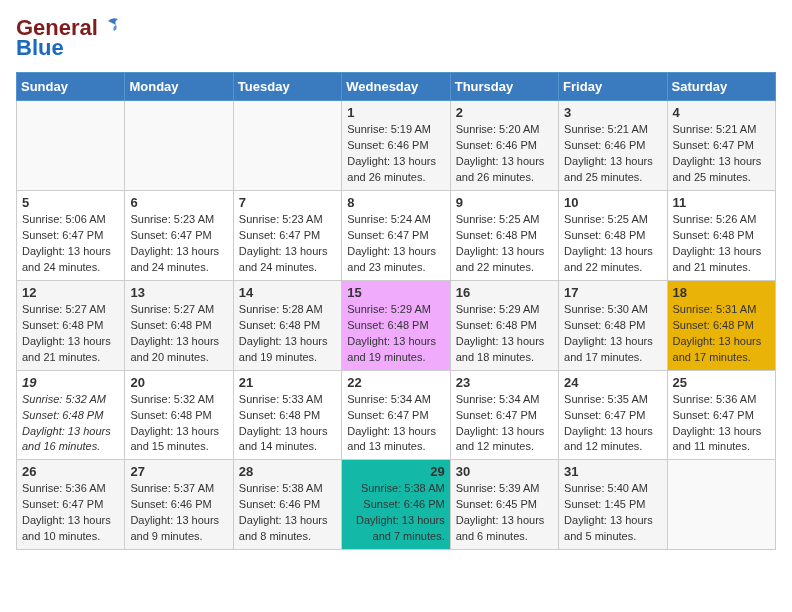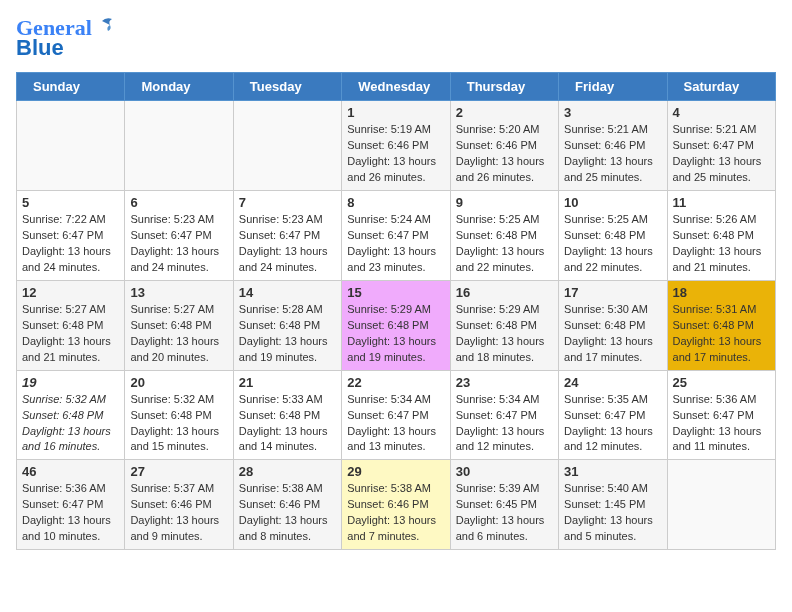--- a/index.html
+++ b/index.html
@@ -19,21 +19,21 @@
     .logo {
       display: flex;
       flex-direction: column;
       align-items: flex-start;
     }
     .logo-text {
       font-size: 22px;
       font-weight: bold;
       line-height: 1.1;
     }
-    .logo-general { color: #3b82f6; font-family: Liberation Serif, serif; }
+    .logo-general { color: #7f1d1d; }
     .logo-blue { color: #1a6bbf; }
     .title-block { text-align: right; }
     .title-block h1 {
       font-size: 36px;
       font-weight: bold;
       color: #222;
     }
     .title-block h2 {
       font-size: 16px;
       font-weight: normal;
@@ -42,21 +42,21 @@
     .calendar {
       width: 100%;
       border-collapse: collapse;
       border: 1px solid #ccc;
     }
     .calendar th {
       background-color: #3a7abf;
       color: #fff;
       font-size: 13px;
       font-weight: bold;
-      padding: 6px 16px;
+      padding: 6px 4px;
       text-align: left;
       border: 1px solid #5593cf;
     }
     .calendar td {
       border: 1px solid #ccc;
       vertical-align: top;
       padding: 4px 5px;
       width: 108px;
       min-height: 80px;
       height: 80px;
@@ -147,21 +147,21 @@
           <span class="day-number">4</span>
           <div class="day-info">Sunrise: 5:21 AM
 Sunset: 6:47 PM
 Daylight: 13 hours
 and 25 minutes.</div>
         </td>
       </tr>
       <tr>
         <td style="background: rgb(255, 255, 255);">
           <span class="day-number">5</span>
-          <div class="day-info">Sunrise: 7:22 AM
+          <div class="day-info">Sunrise: 5:06 AM
 Sunset: 6:47 PM
 Daylight: 13 hours
 and 24 minutes.</div>
         </td>
         <td style="background: rgb(255, 255, 255);">
           <span class="day-number">6</span>
           <div class="day-info">Sunrise: 5:23 AM
 Sunset: 6:47 PM
 Daylight: 13 hours
 and 24 minutes.</div>
@@ -299,41 +299,41 @@
         <td style="background: rgb(255, 255, 255);">
           <span class="day-number">25</span>
           <div class="day-info">Sunrise: 5:36 AM
 Sunset: 6:47 PM
 Daylight: 13 hours
 and 11 minutes.</div>
         </td>
       </tr>
       <tr>
         <td style="background: rgb(245, 245, 245);">
-          <span class="day-number">46</span>
+          <span class="day-number">26</span>
           <div class="day-info">Sunrise: 5:36 AM
 Sunset: 6:47 PM
 Daylight: 13 hours
 and 10 minutes.</div>
         </td>
         <td style="background: rgb(245, 245, 245);">
           <span class="day-number">27</span>
           <div class="day-info">Sunrise: 5:37 AM
 Sunset: 6:46 PM
 Daylight: 13 hours
 and 9 minutes.</div>
         </td>
         <td style="background: rgb(245, 245, 245);">
           <span class="day-number">28</span>
           <div class="day-info">Sunrise: 5:38 AM
 Sunset: 6:46 PM
 Daylight: 13 hours
 and 8 minutes.</div>
         </td>
-        <td style="background: #fef9c3;">
+        <td style="background: #14b8a6; text-align: right;">
           <span class="day-number">29</span>
           <div class="day-info">Sunrise: 5:38 AM
 Sunset: 6:46 PM
 Daylight: 13 hours
 and 7 minutes.</div>
         </td>
         <td style="background: rgb(245, 245, 245);">
           <span class="day-number">30</span>
           <div class="day-info">Sunrise: 5:39 AM
 Sunset: 6:45 PM

